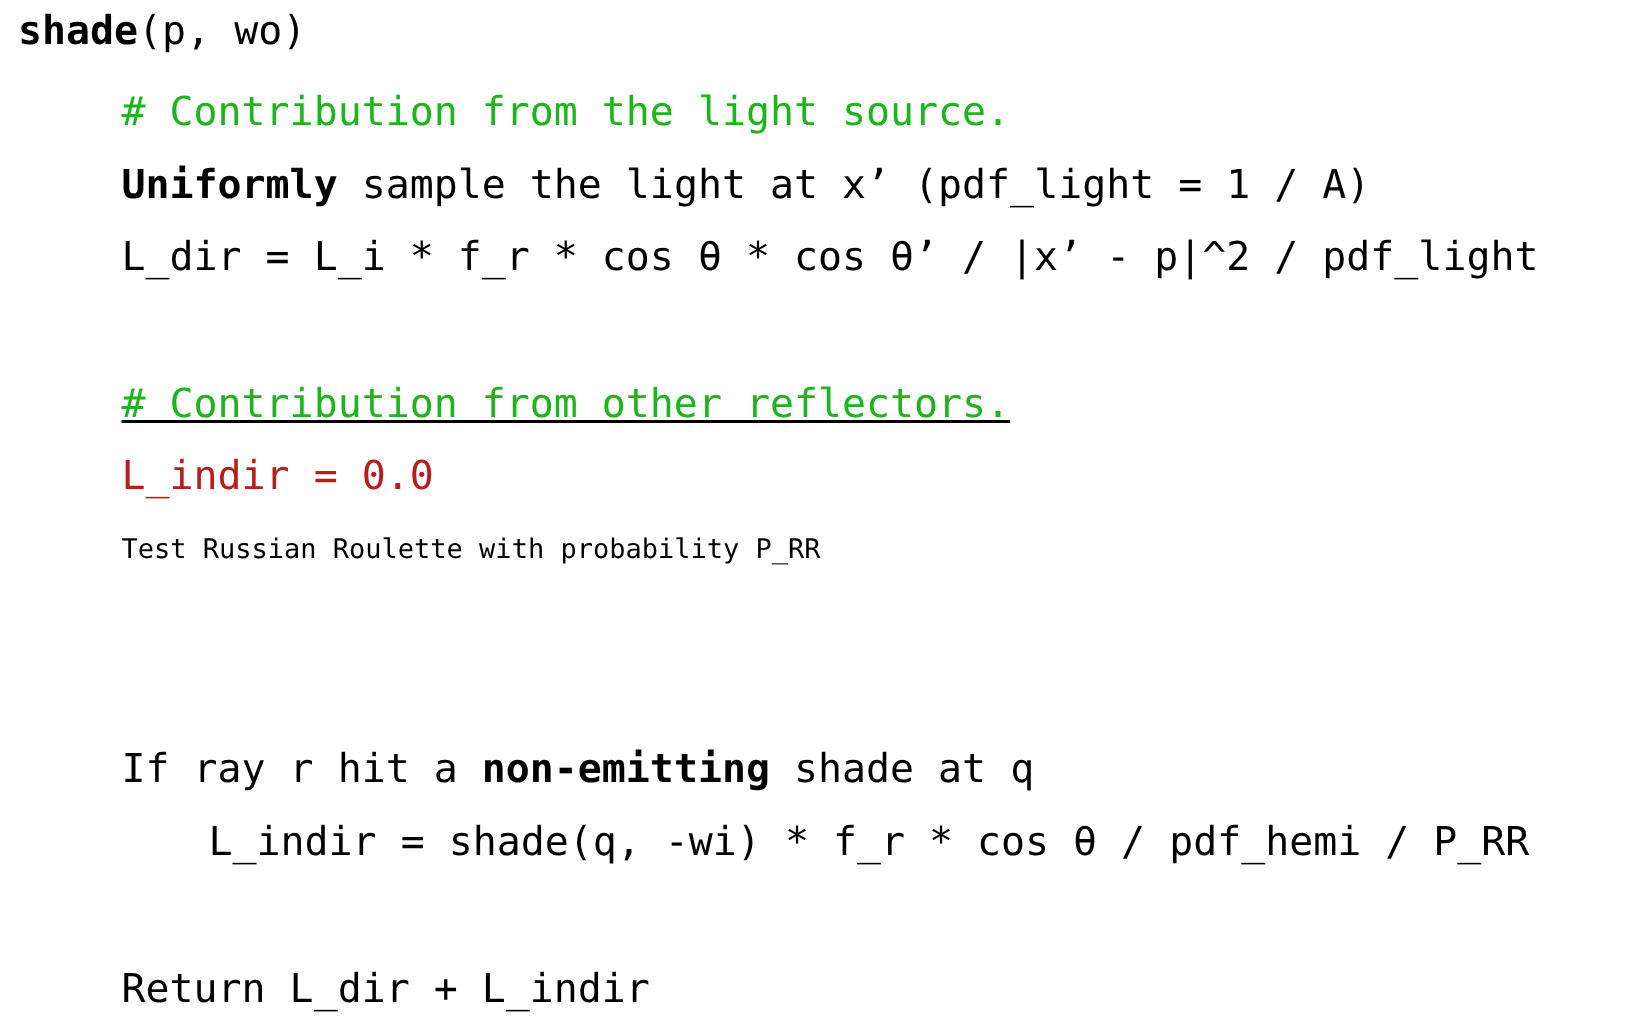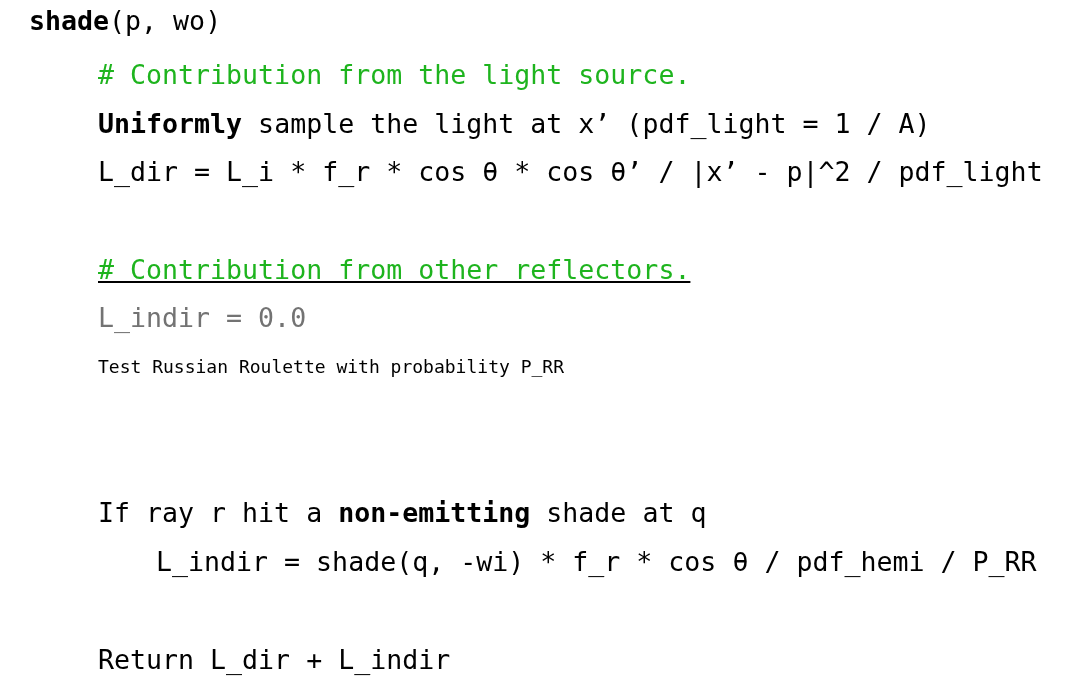--- a/index.html
+++ b/index.html
@@ -14,21 +14,20 @@
     overflow: hidden;
     font-family: "DejaVu Sans Mono", "Liberation Mono", monospace;
   }
   #pseudocode-block {
     position: relative;
     width: 953px;
     height: 679px;
     background: #ffffff;
     padding: 0;
     box-sizing: border-box;
-    margin-left: 17px;
   }
   .code-line {
     position: absolute;
     left: 0;
     white-space: pre;
     font-family: "DejaVu Sans Mono", "Liberation Mono", monospace;
     font-size: 26.6px;
     line-height: 30px;
     letter-spacing: 0px;
     color: #000000;
@@ -43,18 +42,18 @@
 </style>
 </head>
 <body>
 
 <div id="pseudocode-block" style="background: rgb(255, 255, 255);">
     <div class="code-line" style="left: 12px; top: 6px; font-size: 26.6px; color: rgb(0, 0, 0);"><span class="seg bold">shade</span><span class="seg">(p, wo)</span></div>
     <div class="code-line" style="left: 81px; top: 60px; font-size: 26.6px; color: rgb(0, 0, 0);"><span class="seg comment" style="color: rgb(30, 180, 30);"># Contribution from the light source.</span></div>
     <div class="code-line" style="left: 81px; top: 109px; font-size: 26.6px; color: rgb(0, 0, 0);"><span class="seg bold">Uniformly</span><span class="seg"> sample the light at x’ (pdf_light = 1 / A)</span></div>
     <div class="code-line" style="left: 81px; top: 157px; font-size: 26.6px; color: rgb(0, 0, 0);"><span class="seg">L_dir = L_i * f_r * cos θ * cos θ’ / |x’ - p|^2 / pdf_light</span></div>
     <div class="code-line" style="left: 81px; top: 255px; font-size: 26.6px; color: rgb(0, 0, 0); text-decoration: underline;"><span class="seg comment" style="color: rgb(30, 180, 30);"># Contribution from other reflectors.</span></div>
-    <div class="code-line" style="left: 81px; top: 303px; font-size: 26.6px; color: #737373;"><span class="seg">L_indir = 0.0</span></div>
+    <div class="code-line" style="left: 81px; top: 303px; font-size: 26.6px; color: #b91c1c;"><span class="seg">L_indir = 0.0</span></div>
     <div class="code-line" style="left: 81px; top: 352px; font-size: 18px; color: rgb(0, 0, 0);"><span class="seg">Test Russian Roulette with probability P_RR</span></div>
     <div class="code-line" style="left: 81px; top: 498px; font-size: 26.6px; color: rgb(0, 0, 0);"><span class="seg">If ray r hit a </span><span class="seg bold">non-emitting</span><span class="seg"> shade at q</span></div>
     <div class="code-line" style="left: 139px; top: 547px; font-size: 26.6px; color: #000000;"><span class="seg">L_indir = shade(q, -wi) * f_r * cos θ / pdf_hemi / P_RR</span></div>
     <div class="code-line" style="left: 81px; top: 645px; font-size: 26.6px; color: rgb(0, 0, 0);"><span class="seg">Return L_dir + L_indir</span></div>
   </div>
 
 </body></html>

